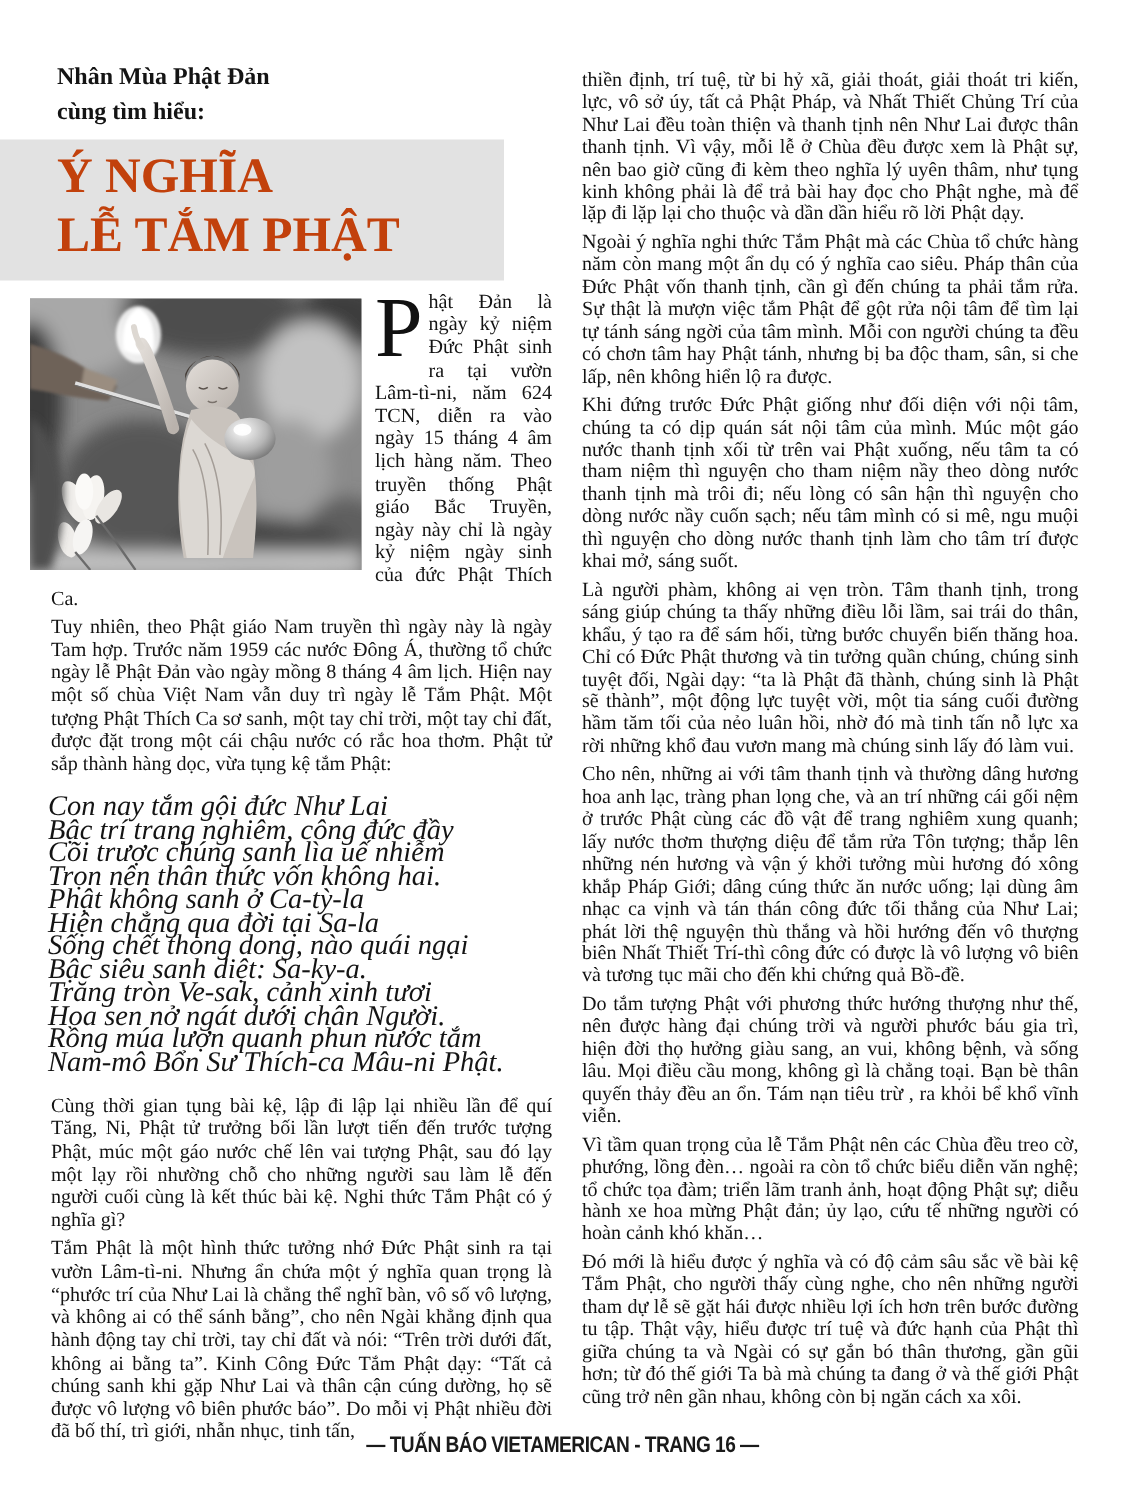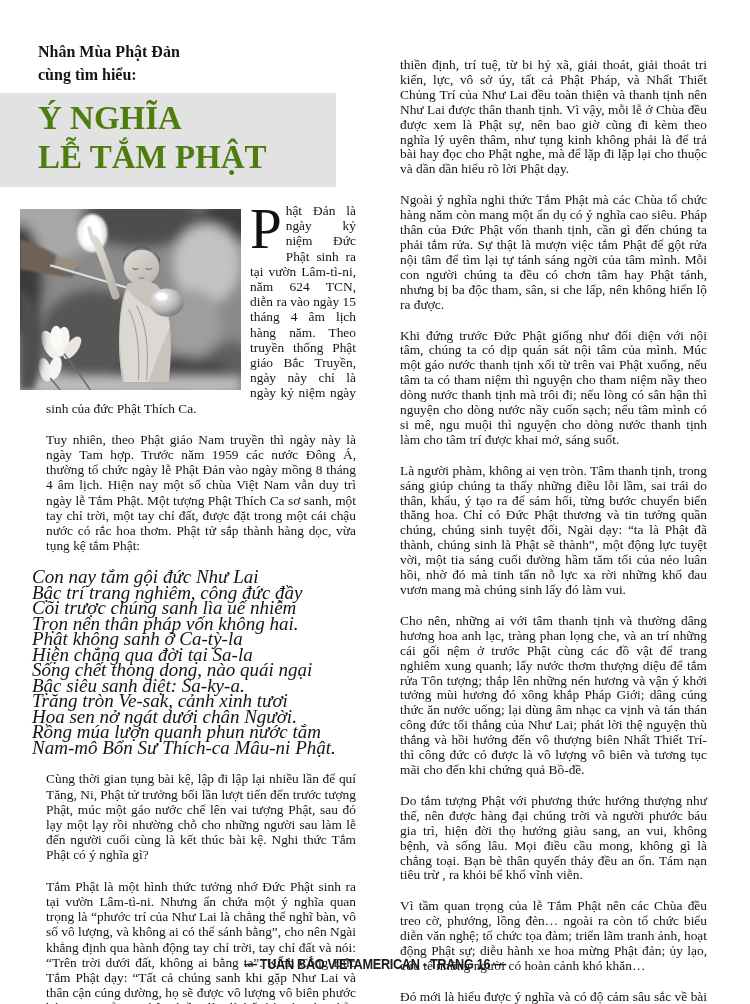--- a/index.html
+++ b/index.html
@@ -8,31 +8,31 @@
     font-family:"Liberation Serif", serif; color:#141414; overflow:hidden;
   }
   .col-left  { position:absolute; left:30px; top:40px; width:342px; }
   .col-right { position:absolute; left:384px; top:42px; width:339px; }
 
   .kicker { font-weight:bold; font-size:16px; line-height:23px; padding-left:8px; }
 
   .title-box {
     background:#e2e2e2; margin:7px 0 6px -30px; width:336px;
     padding:6px 0 10px 38px; box-sizing:border-box;
-    font-weight:bold; font-size:33px; line-height:39px; color:#4d7c0f;
+    font-weight:bold; font-size:33px; line-height:39px; color:#c2410c;
   }
 
   .photo-wrap {
     float:left; width:221px; height:181px; margin:6px 9px 4px -10px;
     overflow:hidden; background:#888;
   }
   .photo-wrap svg { display:block; }
 
   .body p, .col-right p {
-    margin:16px; text-align:justify;
+    margin:4px; text-align:justify;
     font-size:13.4px; line-height:15.2px;font-family:Liberation Serif, serif;
   }
   .col-right p { line-height:14.9px; }
 
   .dropcap {
     float:left; font-size:57px; line-height:45px;
     padding:3px 4px 0 0; color:#111;
   }
 
   .verse {
@@ -138,21 +138,21 @@
       </div>
 
       <p><span class="dropcap">P</span><span>hật Đản là ngày kỷ niệm Đức Phật sinh ra tại vườn Lâm-tì-ni, năm 624 TCN, diễn ra vào ngày 15 tháng 4 âm lịch hàng năm. Theo truyền thống Phật giáo Bắc Truyền, ngày này chỉ là ngày kỷ niệm ngày sinh của đức Phật Thích Ca.</span></p>
 
       <p>Tuy nhiên, theo Phật giáo Nam truyền thì ngày này là ngày Tam hợp. Trước năm 1959 các nước Đông Á, thường tổ chức ngày lễ Phật Đản vào ngày mồng 8 tháng 4 âm lịch. Hiện nay một số chùa Việt Nam vẫn duy trì ngày lễ Tắm Phật. Một tượng Phật Thích Ca sơ sanh, một tay chỉ trời, một tay chỉ đất, được đặt trong một cái chậu nước có rắc hoa thơm. Phật tử sắp thành hàng dọc, vừa tụng kệ tắm Phật:</p>
 
       <div class="verse">
         <div>Con nay tắm gội đức Như Lai</div>
         <div>Bậc trí trang nghiêm, công đức đầy</div>
         <div>Cõi trược chúng sanh lìa uế nhiễm</div>
-        <div>Trọn nên thân pháp vốn không hai.</div>
+        <div>Trọn nên thân thức vốn không hai.</div>
         <div>Phật không sanh ở Ca-tỳ-la</div>
         <div>Hiện chẳng qua đời tại Sa-la</div>
         <div>Sống chết thong dong, nào quái ngại</div>
         <div>Bậc siêu sanh diệt: Sa-ky-a.</div>
         <div>Trăng tròn Ve-sak, cảnh xinh tươi</div>
         <div>Hoa sen nở ngát dưới chân Người.</div>
         <div>Rồng múa lượn quanh phun nước tắm</div>
         <div>Nam-mô Bổn Sư Thích-ca Mâu-ni Phật.</div>
       </div>
 

